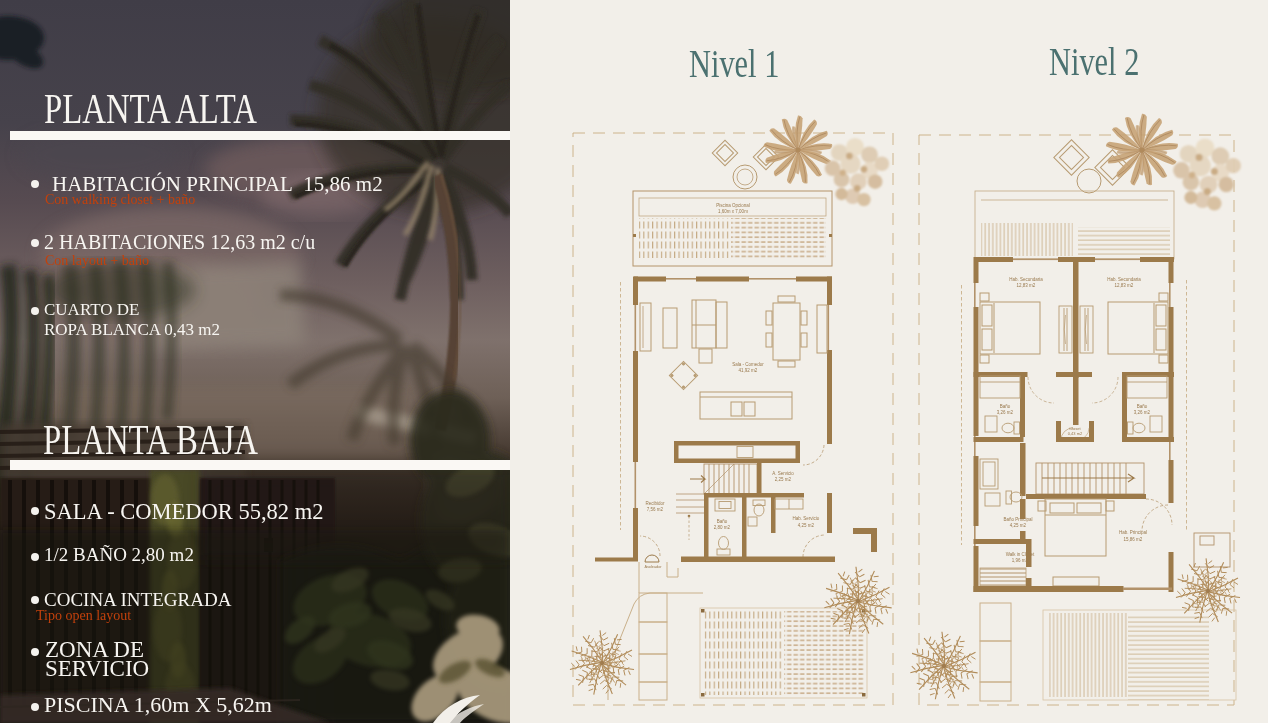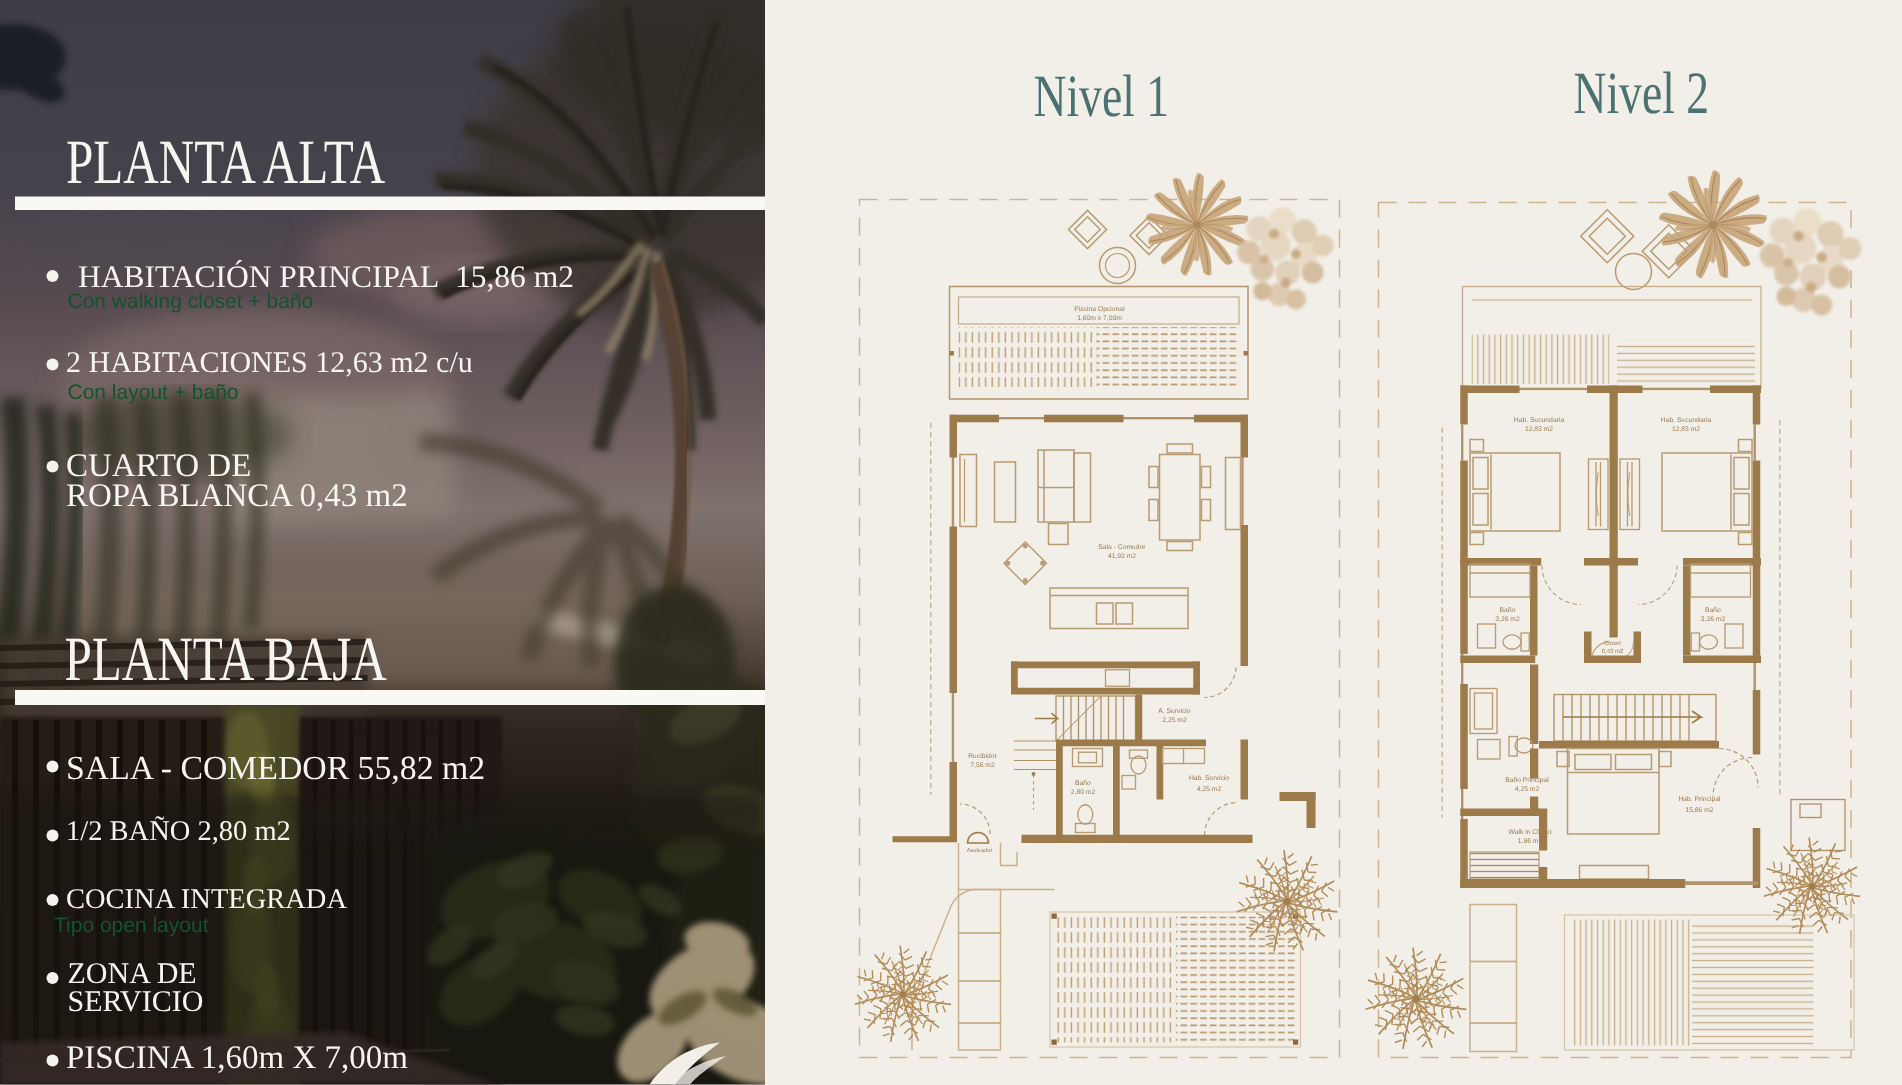--- a/index.html
+++ b/index.html
@@ -1,21 +1,21 @@
 <!DOCTYPE html>
 <html><head>
 <meta charset="utf-8">
 <style>
   html,body{margin:0;padding:0;}
   body{width:1268px;height:723px;overflow:hidden;background:#f2efe9;font-family:"Liberation Sans",sans-serif;position:relative;}
   .photo{position:absolute;left:0;top:0;width:510px;height:723px;overflow:hidden;}
   .overlay{position:absolute;color:#f7f5f1;font-family:"Liberation Serif",serif;}
   .bar{position:absolute;left:10px;width:500px;background:#faf8f4;}
   .bullet{position:absolute;width:8px;height:8px;border-radius:50%;background:#f4f2ee;}
-  .sub{position:absolute;color:#14532d;font-family:Liberation Sans, sans-serif;font-size:14px;}
+  .sub{position:absolute;color:#c2410c;font-family:Liberation Serif, serif;font-size:14px;}
   .title{position:absolute;color:#4b7170;font-family:"Liberation Serif",serif;font-size:40px;}
 </style>
 </head>
 <body>
 
 <div class="photo">
 <svg width="510" height="723" viewBox="0 0 510 723" xmlns="http://www.w3.org/2000/svg">
   <defs>
     <linearGradient id="sky" x1="0" y1="0" x2="0" y2="1">
       <stop offset="0" stop-color="#403d47"></stop>
@@ -238,41 +238,41 @@
 
 <div class="bullet" style="left:31px;top:180px;"></div>
 <div class="overlay" style="left:52px;top:172px;font-size:21px;">HABITACIÓN PRINCIPAL&nbsp; 15,86 m2</div>
 <div class="sub" style="left:45px;top:192px;">Con walking closet + baño</div>
 
 <div class="bullet" style="left:31px;top:239px;"></div>
 <div class="overlay" style="left:44px;top:231px;font-size:20px;">2 HABITACIONES 12,63 m2 c/u</div>
 <div class="sub" style="left:45px;top:253px;">Con layout + baño</div>
 
 <div class="bullet" style="left:31px;top:307px;"></div>
-<div class="overlay" style="left:44px;top:300px;font-size:22px;line-height:20px;">CUARTO DE<br>ROPA BLANCA 0,43 m2</div>
+<div class="overlay" style="left:44px;top:300px;font-size:17px;line-height:20px;">CUARTO DE<br>ROPA BLANCA 0,43 m2</div>
 
 <div class="overlay" style="left:43px;top:419px;font-size:42px;line-height:1;transform:scaleX(0.78);transform-origin:0 0;">PLANTA BAJA</div>
 
 <div class="bar" style="top:460px;height:10px;"></div>
 
 <div class="bullet" style="left:31px;top:507px;"></div>
 <div class="overlay" style="left:44px;top:499px;font-size:22.5px;">SALA - COMEDOR 55,82 m2</div>
 
 <div class="bullet" style="left:31px;top:553px;"></div>
 <div class="overlay" style="left:44px;top:544px;font-size:19px;">1/2 BAÑO 2,80 m2</div>
 
 <div class="bullet" style="left:31px;top:596px;"></div>
 <div class="overlay" style="left:44px;top:589px;font-size:19px;">COCINA INTEGRADA</div>
 <div class="sub" style="left:36px;top:608px;">Tipo open layout</div>
 
 <div class="bullet" style="left:31px;top:648px;"></div>
-<div class="overlay" style="left:45px;top:640px;font-size:20px;line-height:19px;">ZONA DE<br>SERVICIO</div>
+<div class="overlay" style="left:45px;top:640px;font-size:23px;line-height:19px;">ZONA DE<br>SERVICIO</div>
 
 <div class="bullet" style="left:31px;top:703px;"></div>
-<div class="overlay" style="left:44px;top:692px;font-size:22px;">PISCINA 1,60m X 7,00m</div>
+<div class="overlay" style="left:44px;top:692px;font-size:22px;">PISCINA 1,60m X 5,62m</div>
 
 <div class="title" style="left:689px;top:44px;font-size:40px;line-height:1;transform:scaleX(0.76);transform-origin:0 0;">Nivel 1</div>
 
 <div class="title" style="left:1049px;top:42px;font-size:40px;line-height:1;transform:scaleX(0.76);transform-origin:0 0;">Nivel 2</div>
 
 <svg style="position:absolute;left:510px;top:0;" width="758" height="723" viewBox="510 0 758 723" xmlns="http://www.w3.org/2000/svg">
 <defs>
   <pattern id="ticks" width="4.4" height="10" patternUnits="userSpaceOnUse">
     <line x1="1.5" y1="1.5" x2="1.5" y2="8.5" stroke="#bea075" stroke-width="1"></line>
   </pattern>

